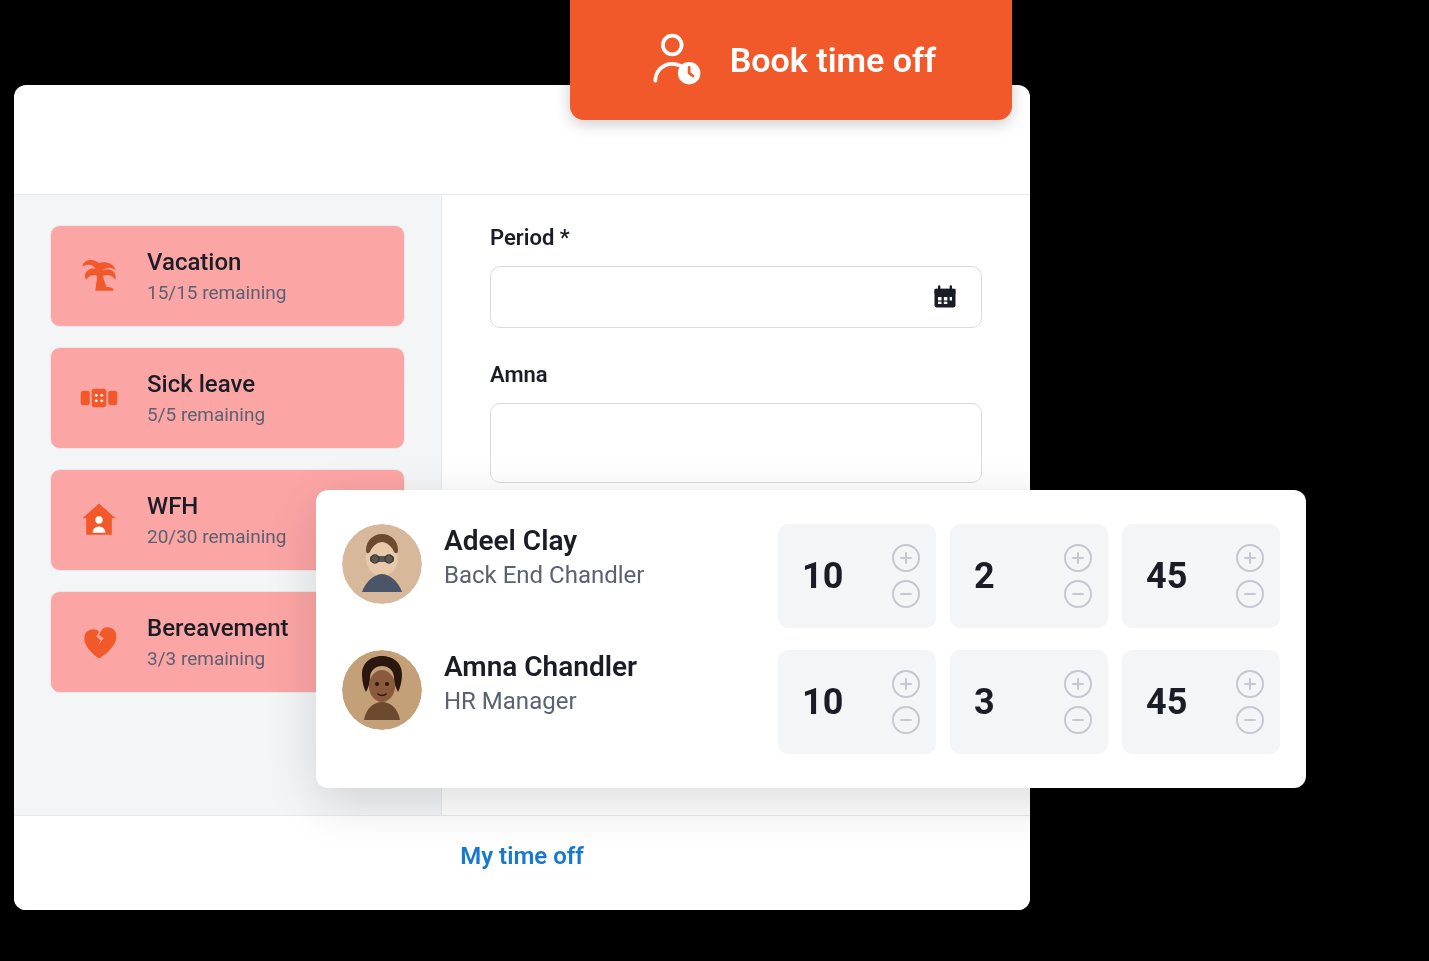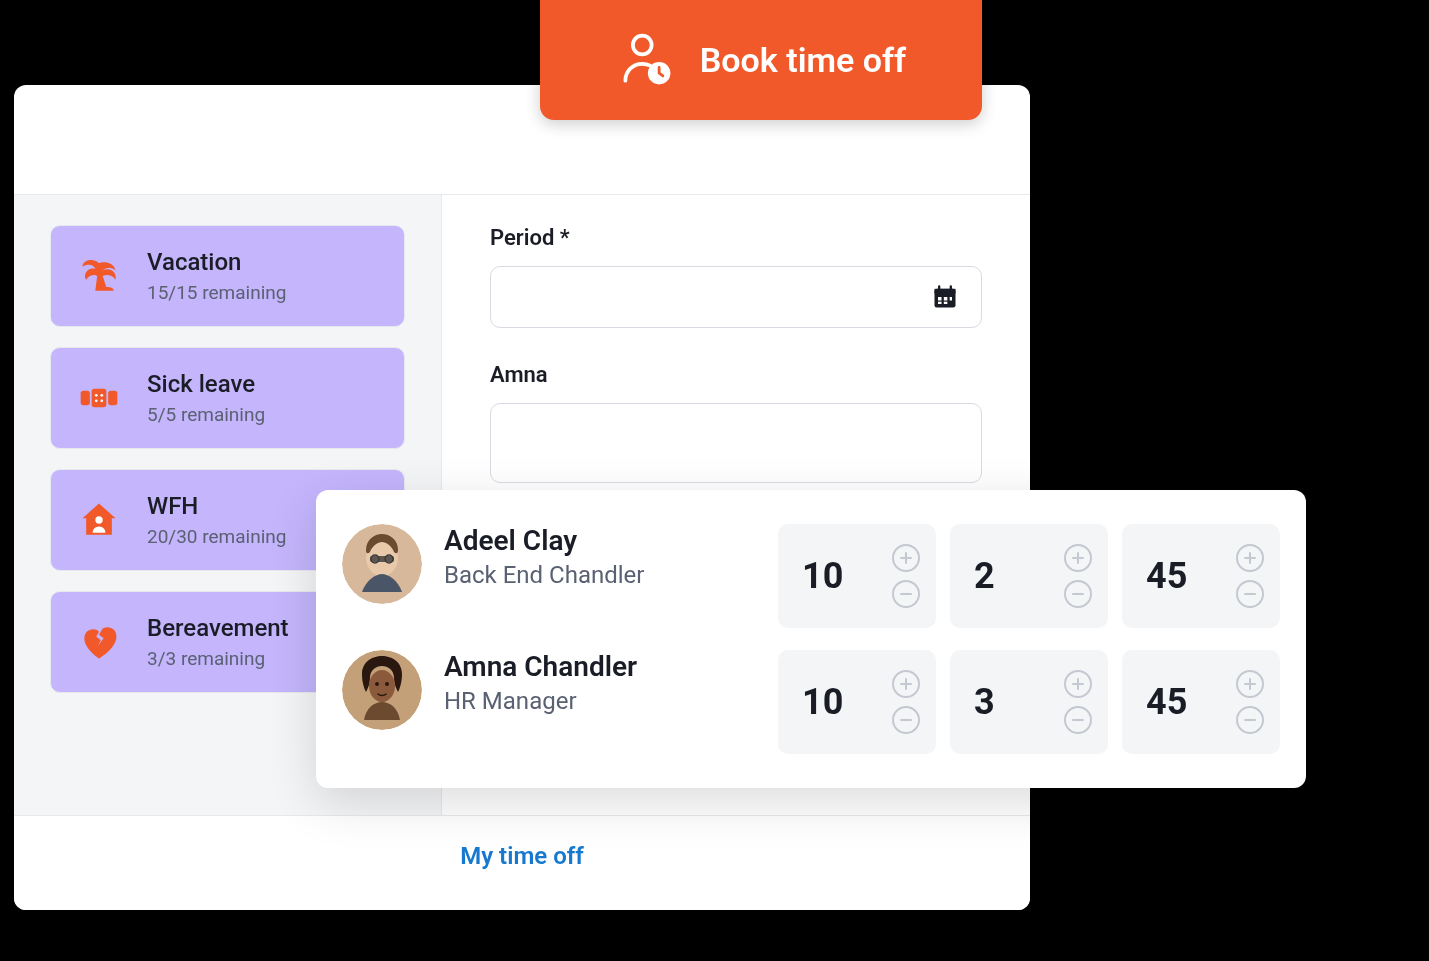--- a/index.html
+++ b/index.html
@@ -9,21 +9,21 @@
     width: 1429px;
     height: 961px;
     position: relative;
     overflow: hidden;
   }
 
   
   .banner {
     position: absolute;
     top: 0;
-    left: 540px;
+    left: 570px;
     width: 442px;
     height: 120px;
     background: #f1592a;
     border-radius: 0 0 14px 14px;
     display: flex;
     align-items: center;
     justify-content: center;
     gap: 24px;
     z-index: 10;
     box-shadow: 0 4px 16px rgba(0,0,0,0.2);
@@ -57,21 +57,21 @@
   .sidebar {
     width: 428px;
     background: #f4f5f7;
     padding: 30px 36px;
     display: flex;
     flex-direction: column;
     gap: 20px;
     border-right: 1px solid #e7e9ed;
   }
   .type-card {
-    background: #c4b5fd;
+    background: #fca5a5;
     border: 1px solid #e7e9ed;
     border-radius: 10px;
     padding: 22px 24px;
     display: flex;
     align-items: center;
     gap: 24px;
     cursor: pointer;
   }
   .type-icon {
     width: 48px;

